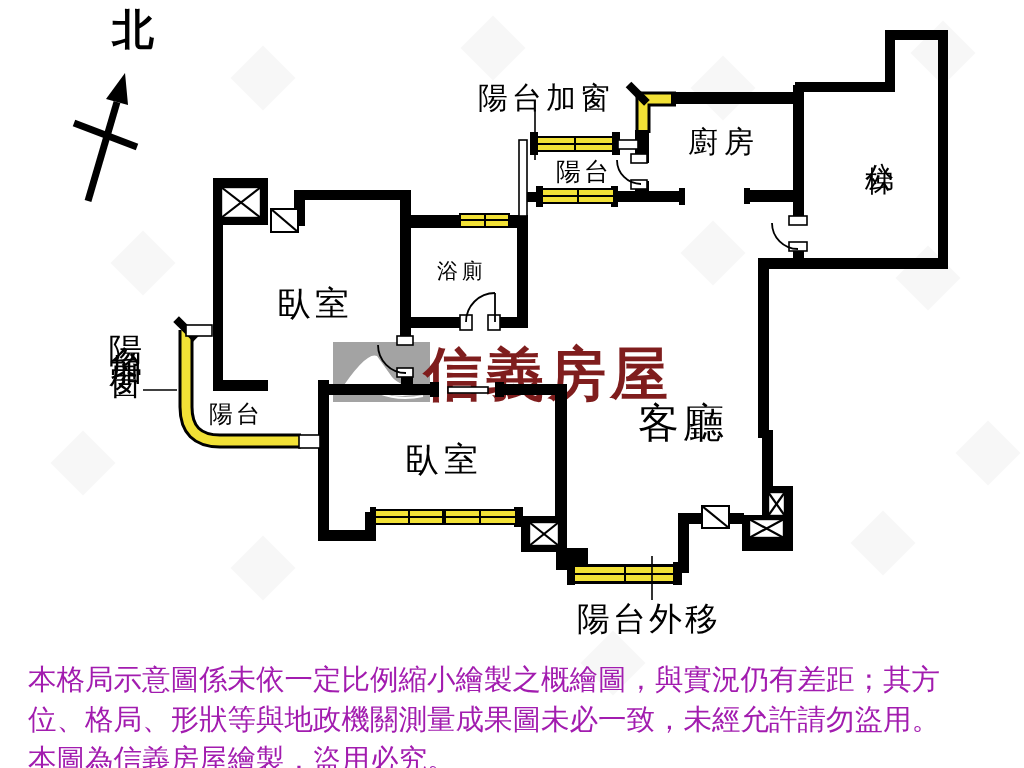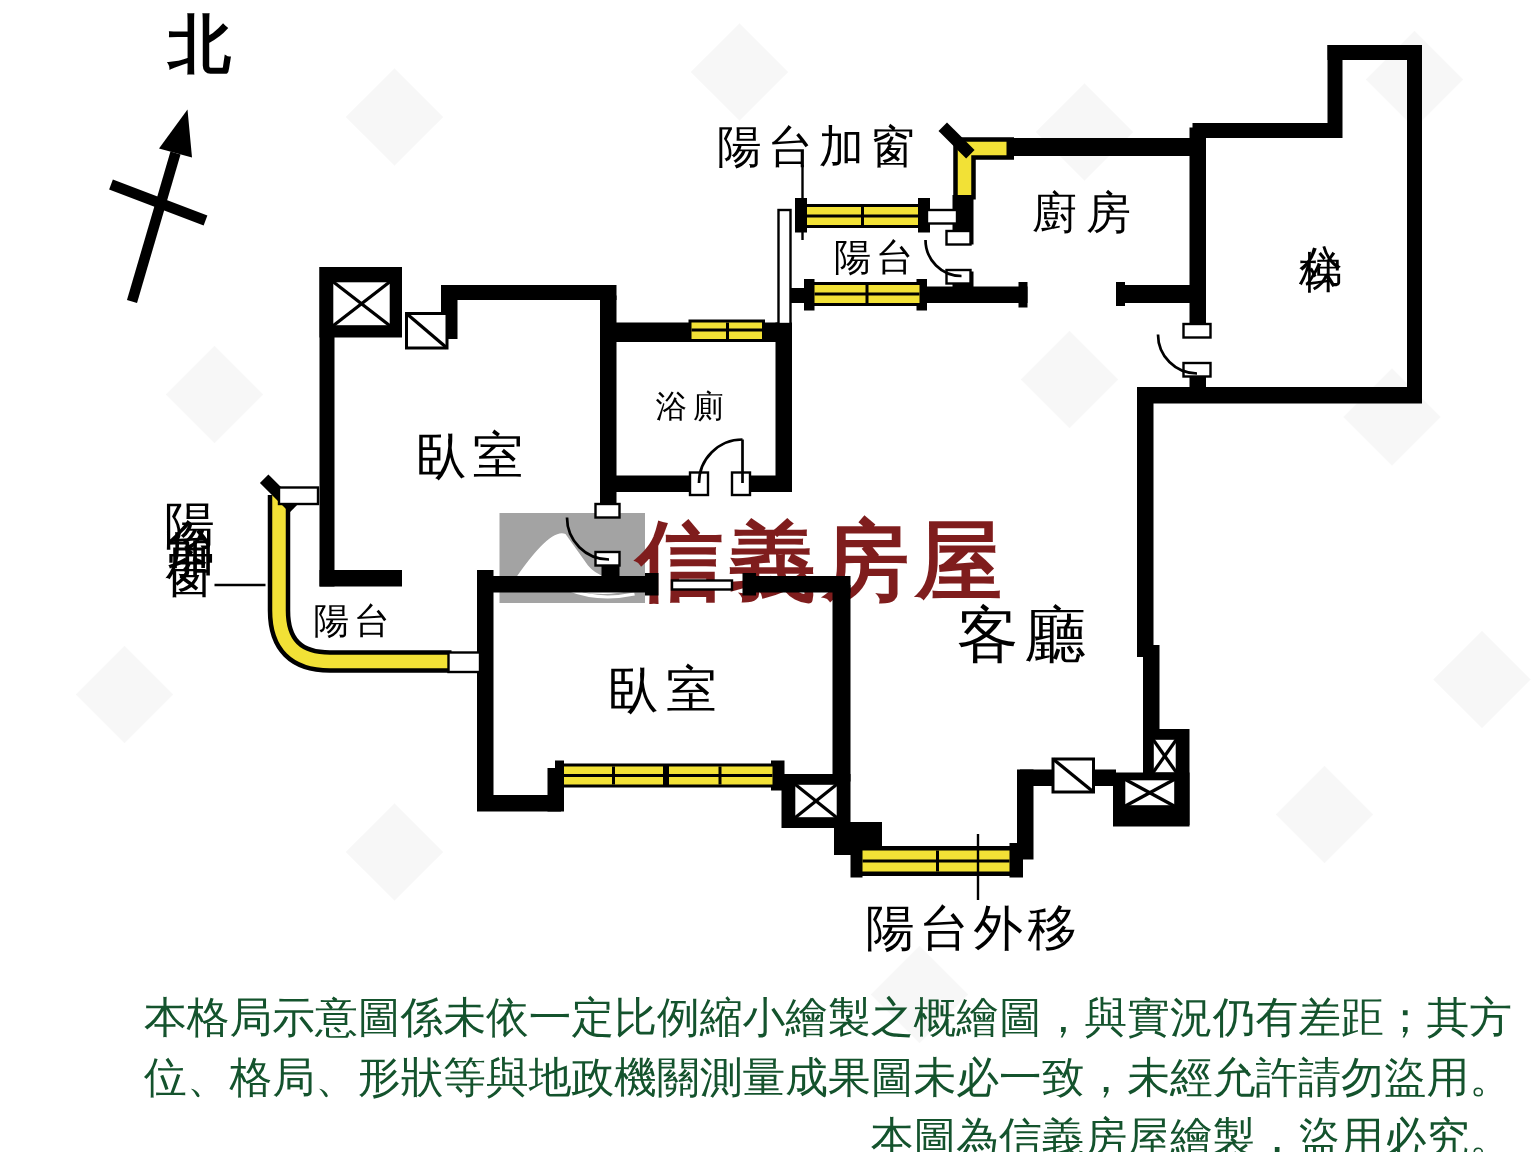--- a/index.html
+++ b/index.html
@@ -19,22 +19,22 @@
   .wbox{fill:#fff;stroke:#000;stroke-width:2.4;}
   .dbox{fill:#fff;stroke:#000;stroke-width:2;}
   .xline{stroke:#000;stroke-width:2.2;fill:none;}
   .arc{stroke:#000;stroke-width:1.8;fill:none;}
   .hinge{fill:#fff;stroke:#000;stroke-width:1.6;}
   .thin{fill:#fff;stroke:#000;stroke-width:1.6;}
   .ldr{stroke:#000;stroke-width:1.6;}
   .winf{fill:#000;}
   .wing{fill:#f2e136;}
   .winl{fill:#000;}
-  .disc{position:absolute;left:28px;width:980px;color:#14532d;font-size:28.5px;
-        line-height:40px;z-index:30;font-family:"Liberation Serif",serif;text-align:right;}
+  .disc{position:absolute;left:28px;width:980px;color:#a21caf;font-size:28.5px;
+        line-height:40px;z-index:30;font-family:"Liberation Serif",serif;}
 </style>
 </head>
 <body>
 
 <div class="stage">
 
   <div class="wm-tile" style="left:240px;top:55px"></div>
   <div class="wm-tile" style="left:470px;top:25px"></div>
   <div class="wm-tile" style="left:700px;top:65px"></div>
   <div class="wm-tile" style="left:920px;top:30px"></div>

